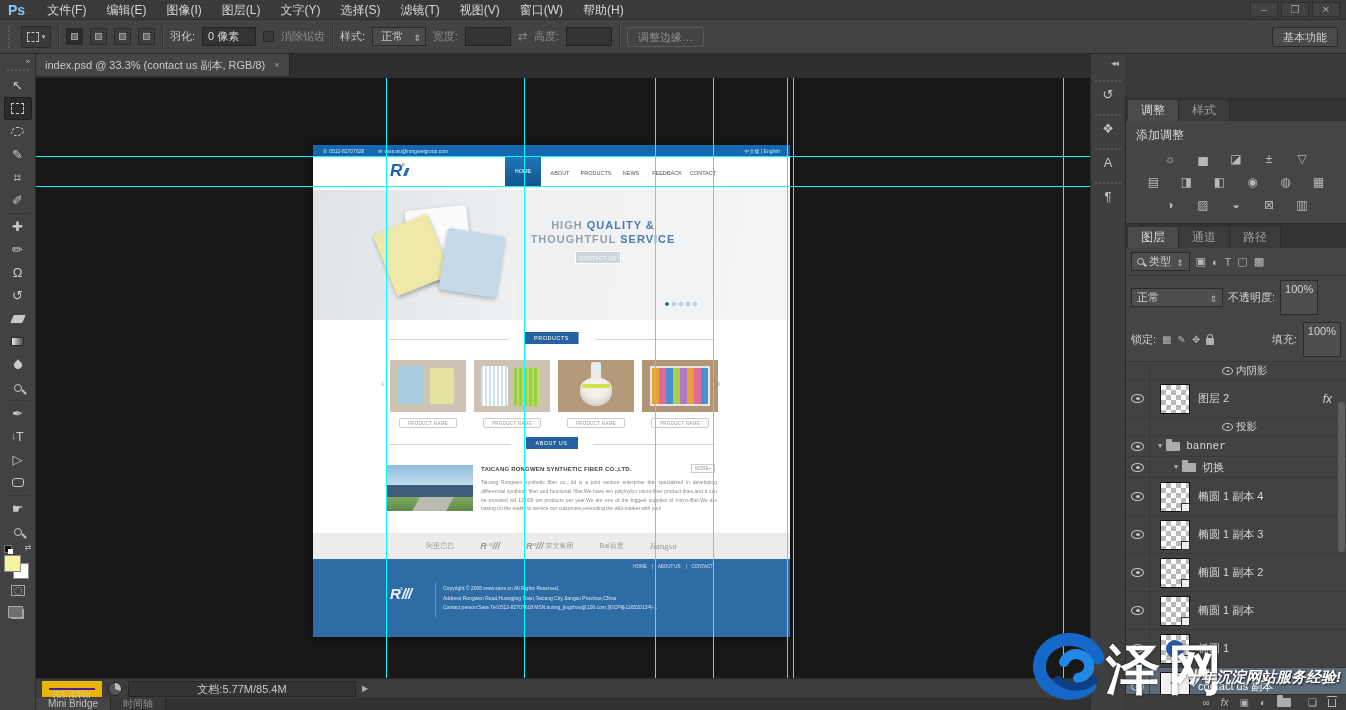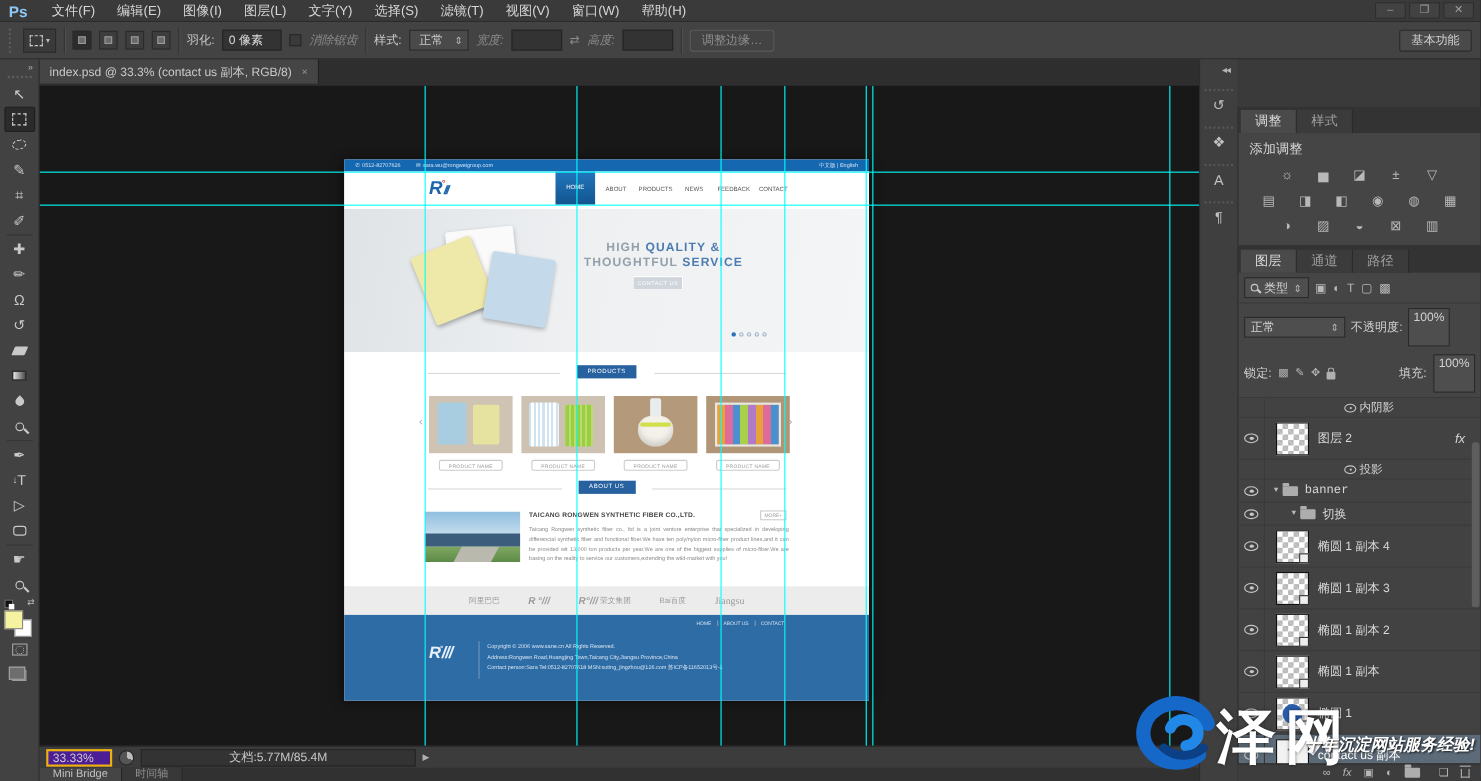--- a/index.html
+++ b/index.html
@@ -21,21 +21,21 @@
   .tiny-arrow { font-size:7px; color:#bbb; }
   .sep { width:1px; height:24px; background:#333; box-shadow:1px 0 0 #4f4f4f; }
   .mode-btn { width:17px; height:17px; background:#3d3d3d; border:1px solid #2b2b2b; position:relative; }
   .mode-btn::after { content:""; position:absolute; inset:4px; border:1px solid #9a9a9a; background:#6a6a6a; }
   .mode-btn.active { background:#2c2c2c; }
   .opt-field { height:19px; background:#333; border:1px solid #242424; padding:0 5px; display:flex; align-items:center; color:#ddd; min-width:54px; }
   .opt-field.short { min-width:46px; }
   .opt-dropdown { height:19px; background:#4a4a4a; border:1px solid #2a2a2a; padding:0 4px 0 8px; display:flex; align-items:center; gap:10px; }
   .spinner::after { content:"⇕"; font-size:9px; color:#bbb; }
   .checkbox { width:11px; height:11px; background:#3a3a3a; border:1px solid #272727; }
-  .dim { color:#8a8a8a;font-style:italic; }
+  .dim { color:#8a8a8a; }
   .refine-btn { height:20px; border:1px solid #5a5a5a; border-radius:3px; padding:0 10px; color:#8f8f8f; line-height:18px; }
   .workspace-btn { margin-left:auto; height:20px; border:1px solid #2a2a2a; background:#4a4a4a; border-radius:2px; padding:0 10px; line-height:18px; color:#d0d0d0; }
 
   
   .tabbar { position:absolute; left:36px; top:54px; width:1054px; height:36px; background:#2e2e2e; display:flex; align-items:flex-start; }
   .doc-tab { height:22px; background:#454545; color:#c9c9c9; font-size:11px; display:flex; align-items:center; padding:0 9px; border-right:1px solid #222; }
   .doc-close { margin-left:9px; color:#9a9a9a; font-size:9px; }
 
   
   .toolbar { position:absolute; left:0; top:54px; width:36px; height:656px; background:#424242; border-right:1px solid #2d2d2d; display:flex; flex-direction:column; align-items:center; overflow:hidden; }
@@ -126,23 +126,23 @@
   .footer-links { position:absolute; right:72px; top:5px; font-size:4.5px; color:#cfe0f2; display:flex; }
   .footer-links span { padding:0 5px; border-right:1px solid rgba(255,255,255,.35); }
   .footer-links span:last-child { border-right:none; }
   .footer-logo { position:absolute; left:77px; top:26px; font-size:15px; font-weight:bold; font-style:italic; color:#e8f1f9; letter-spacing:-1px; }
   .footer-logo .dot { color:#e8f1f9; font-size:7px; vertical-align:super; }
   .footer-div { position:absolute; left:122px; top:24px; width:1px; height:34px; background:rgba(255,255,255,.3); }
   .footer-text { position:absolute; left:130px; top:25px; width:280px; font-size:5px; color:#d6e4f2; line-height:1.9; }
 
   
   .statusbar { position:absolute; left:36px; top:678px; width:1054px; height:20px; background:#3c3c3c; border-top:1px solid #2a2a2a; display:flex; align-items:center; font-size:11px; color:#c9c9c9; gap:6px; padding-left:6px; }
-  .status-zoom { width:60px; height:16px; background:#4c1d95; border:2px solid #eab308; padding:0 4px; line-height:14px; }
+  .status-zoom { width:60px; height:16px; background:#4c1d95; border:7px solid #eab308; padding:0 4px; line-height:14px; }
   .status-pie { width:14px; height:14px; border-radius:50%; background:conic-gradient(#bcbcbc 0 110deg,#555 110deg 360deg); border:1px solid #262626; }
-  .status-doc { width:250px; height:16px; background:#333; border:1px solid #252525; text-align:center; line-height:14px; }
+  .status-doc { width:228px; height:16px; background:#333; border:1px solid #252525; text-align:center; line-height:14px; }
   .status-flyout { color:#b0b0b0; font-size:8px; }
   .bottomtabs { position:absolute; left:36px; top:698px; width:1054px; height:12px; background:#313131; display:flex; font-size:10px; }
   .btab { padding:0 12px; line-height:12px; background:#454545; color:#c2c2c2; border-right:1px solid #262626; }
   .btab.inactive { background:#383838; color:#8f8f8f; }
 
   
   .dockstrip { position:absolute; left:1090px; top:54px; width:35px; height:656px; background:#3f3f3f; border-left:1px solid #2c2c2c; }
   .dock-collapse { text-align:right; padding:4px 7px 2px; color:#b5b5b5; font-size:9px; letter-spacing:-1px; }
   .strip-btn { width:26px; height:24px; margin:10px auto 0; border-top:2px dotted #555; color:#c2c2c2; text-align:center; line-height:26px; font-size:13px; }
 

